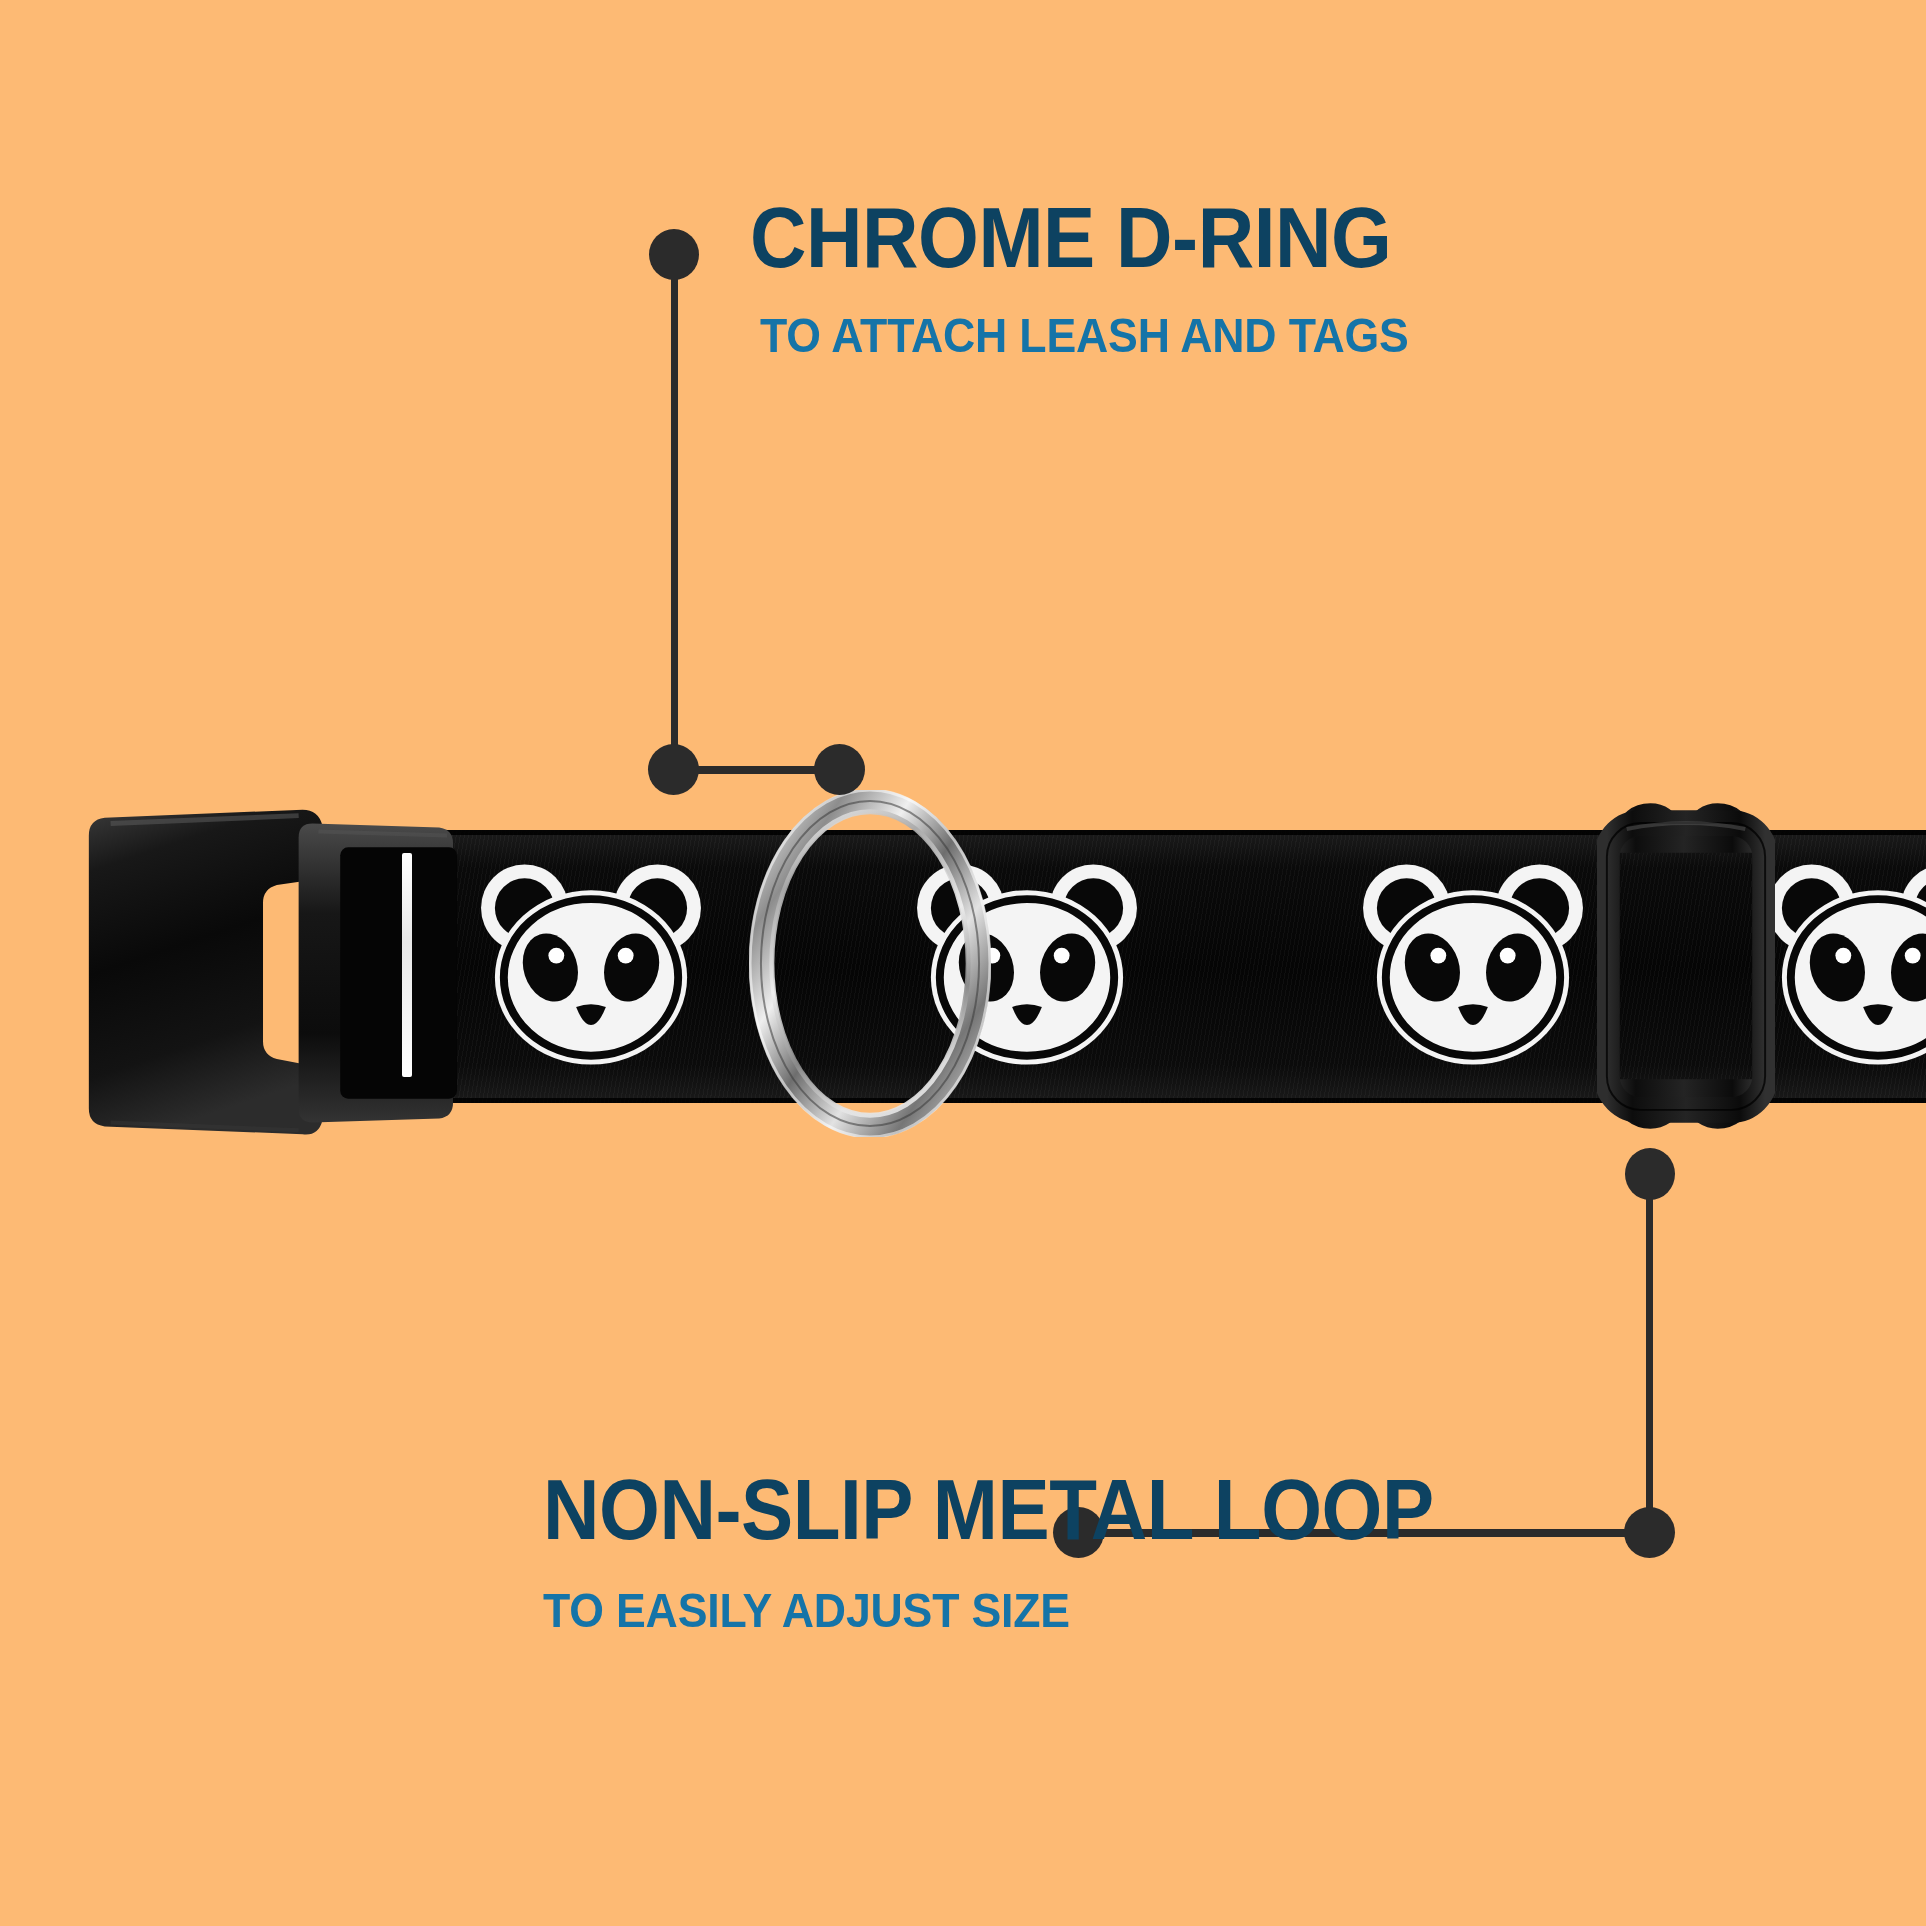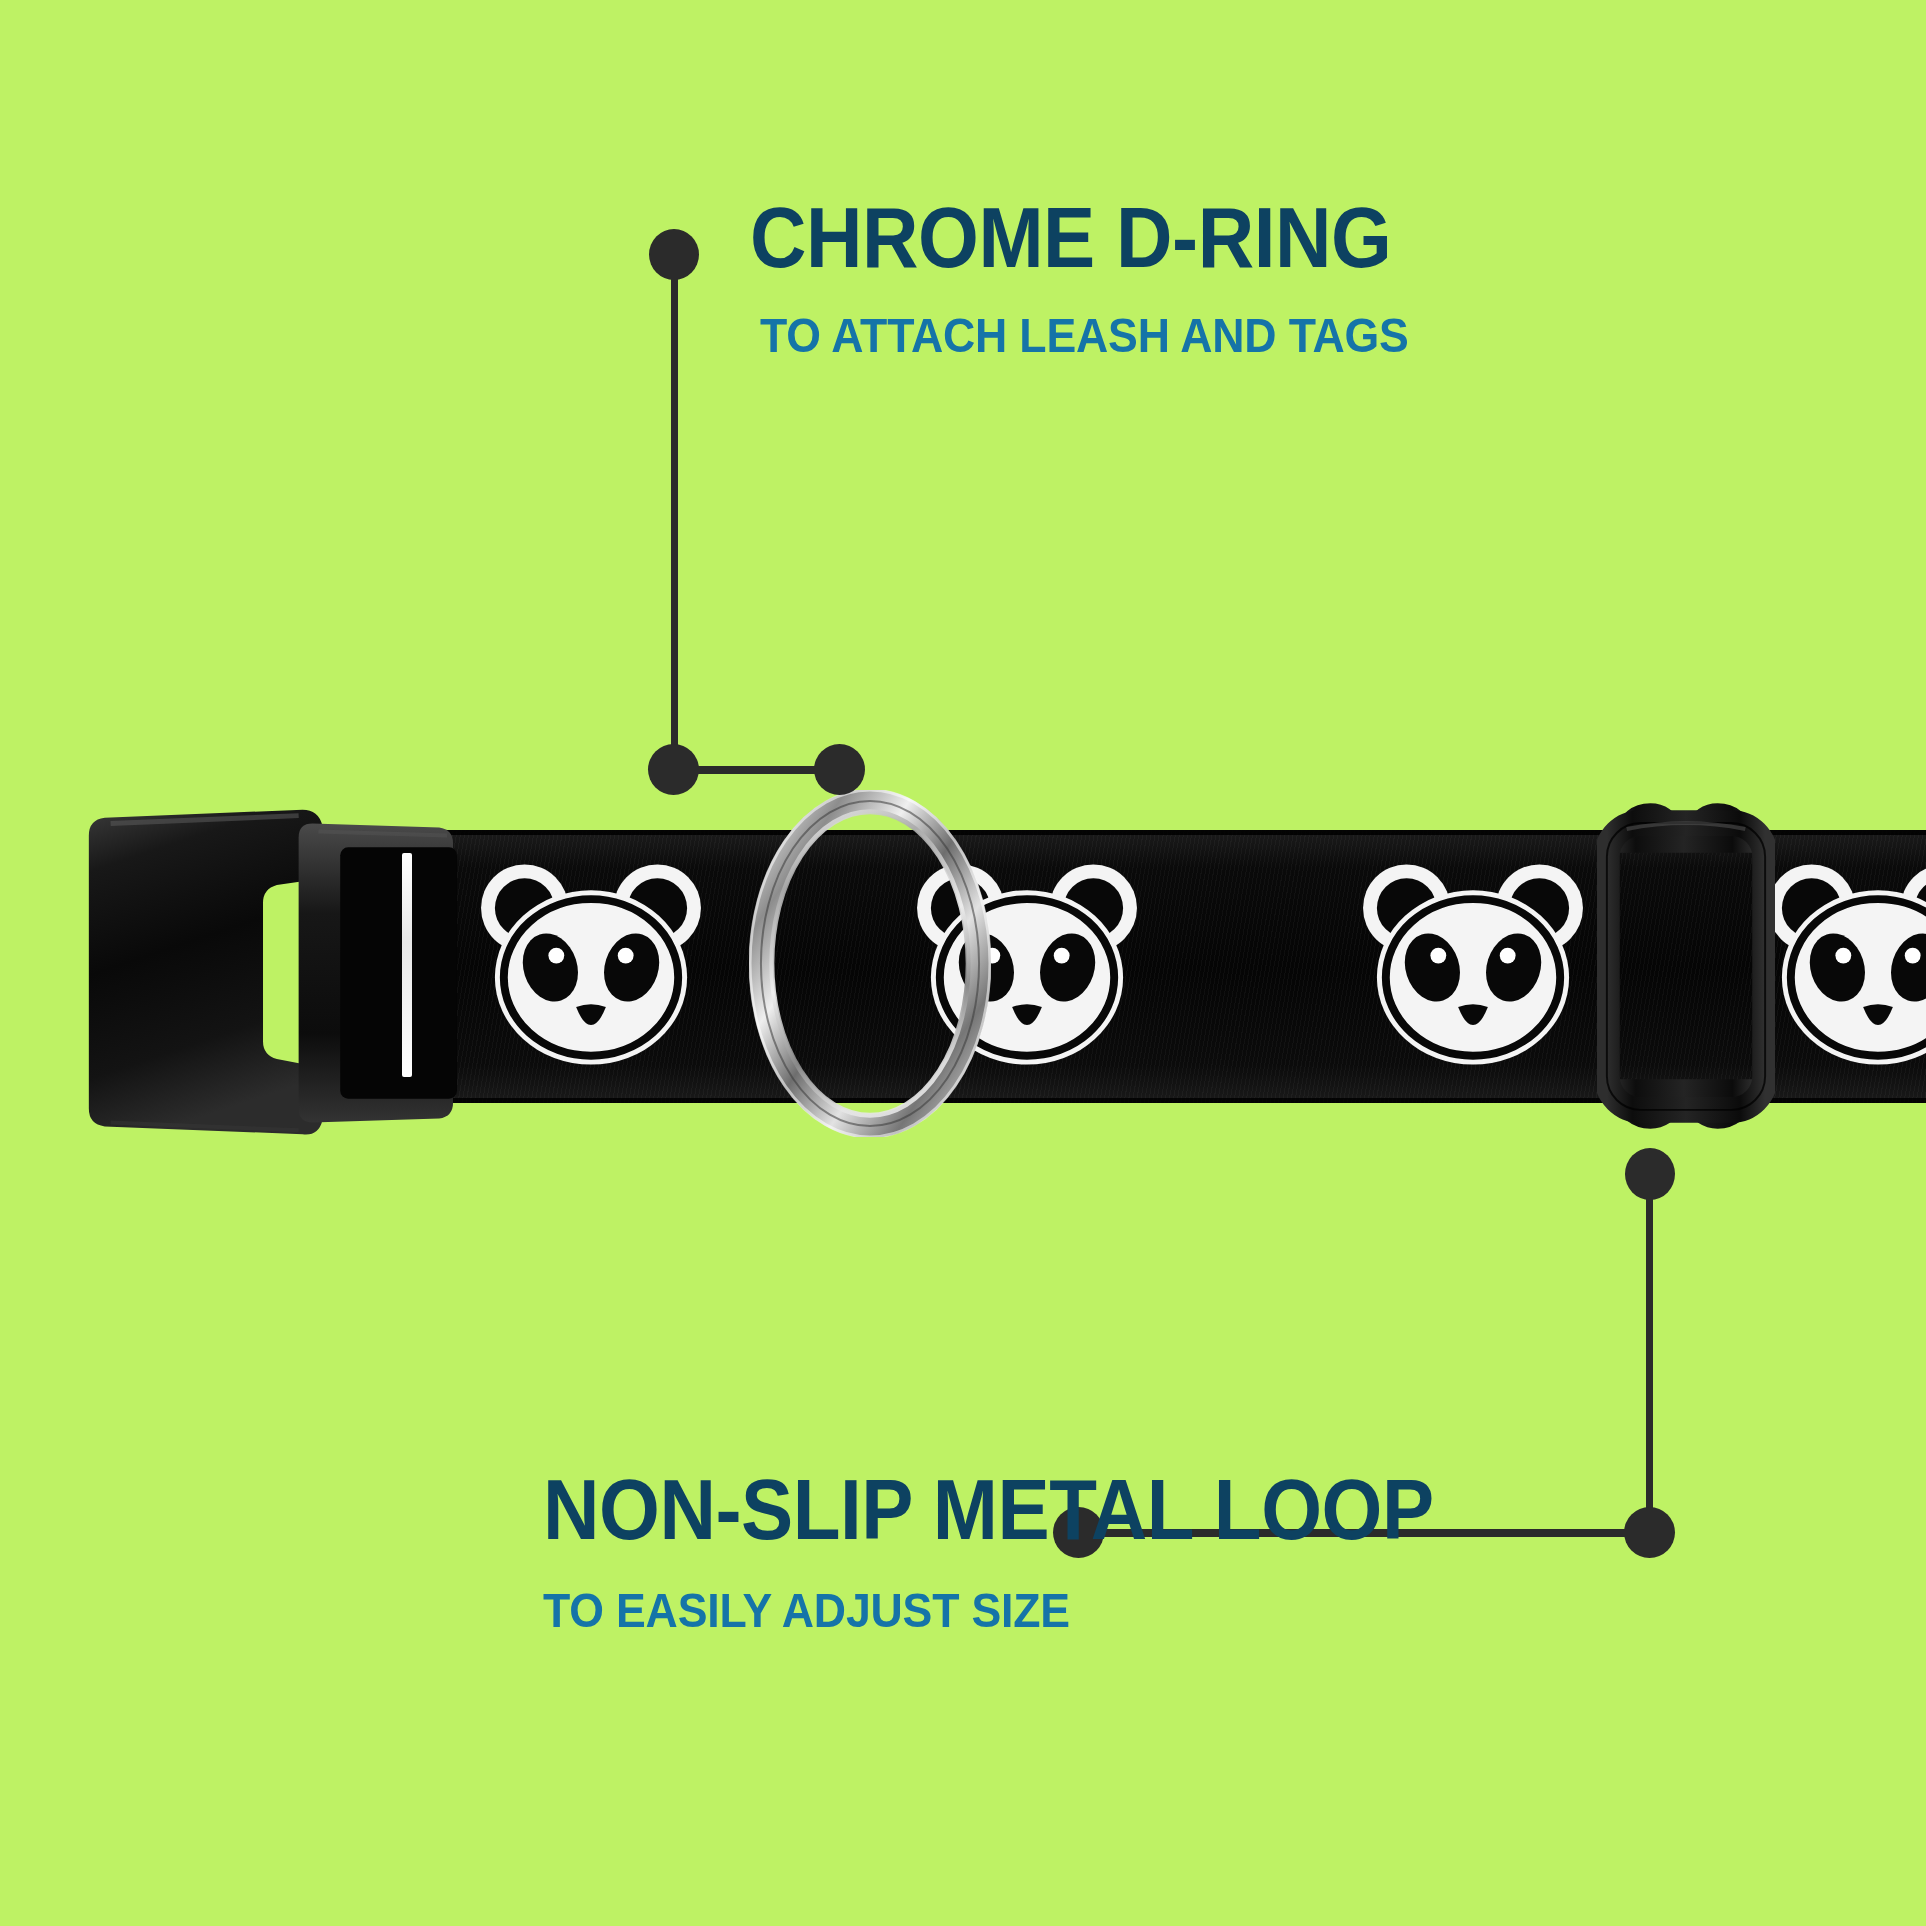--- a/index.html
+++ b/index.html
@@ -3,21 +3,21 @@
 <meta charset="utf-8">
 <style>
   * { margin:0; padding:0; box-sizing:border-box; }
   html,body { background:#ffffff; }
   body {
     width:1927px; height:1927px;
     font-family:"Liberation Sans", sans-serif;
     position:relative;
     overflow:hidden;
   }
-  #stage { position:absolute; inset:0; background:#bef264; }
+  #stage { position:absolute; inset:0; background:#fdba74; }
 
   
   .callout-title {
     position:absolute;
     font-family:"Liberation Sans", sans-serif;
     font-weight:bold;
     letter-spacing:-0.5px;
     white-space:nowrap;
     line-height:1;
     transform:scaleX(0.92);

